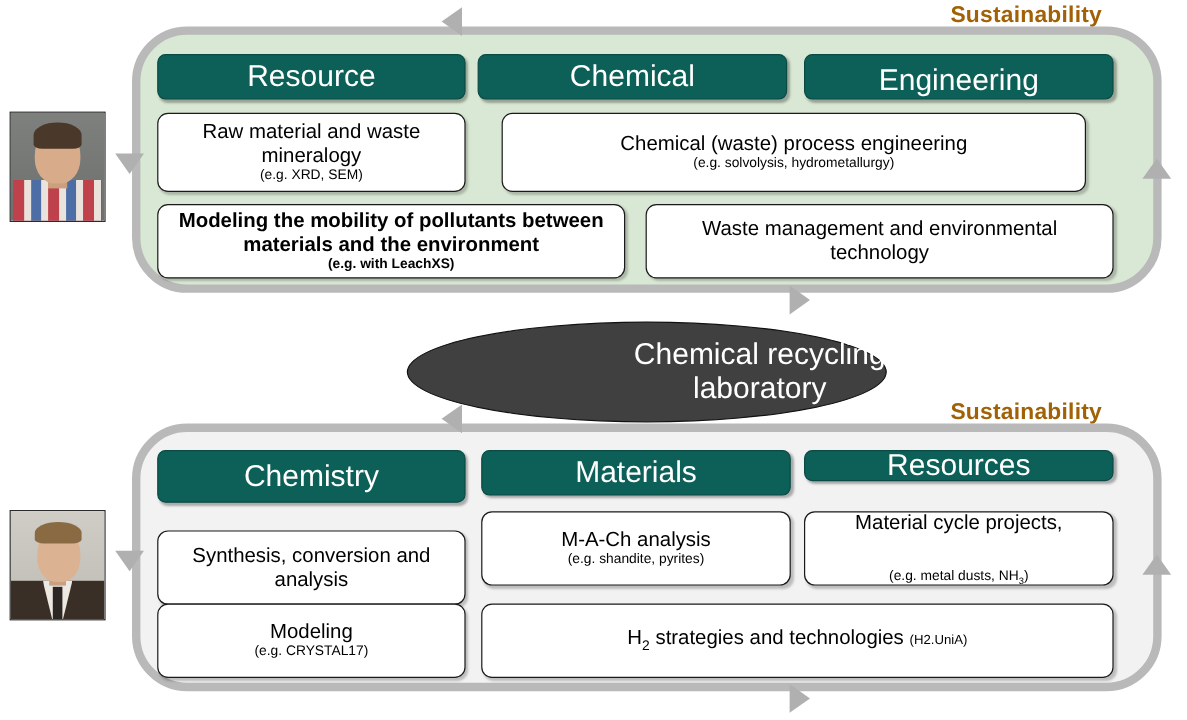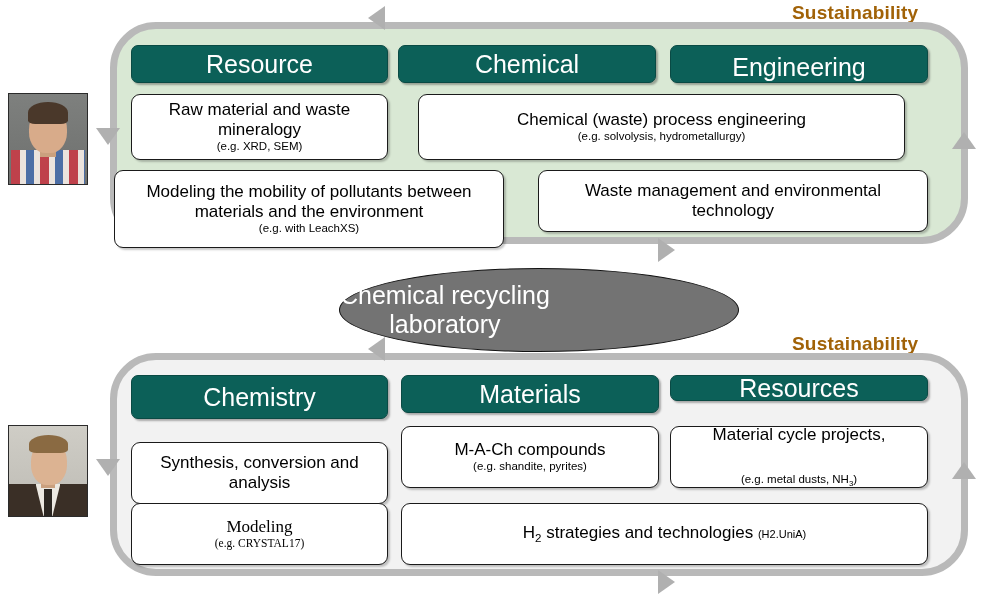--- a/index.html
+++ b/index.html
@@ -125,27 +125,27 @@
   }
   .card .sub {
     font-size: 11.5px; color: #000000; line-height: 1.2; margin-top: 1px;
   }
   .card .inline-sub { font-size: 11px; text-align: right; }
   sub { font-size: .68em; }
 
   
   .ellipse {
     position: absolute;
-    background: #737373;
+    background: #404040;
     border: 1px solid #111111;
     border-radius: 50%;
     color: #ffffff;
     font-size: 25px;
     line-height: 1.18;
-    display: flex; align-items: center; justify-content: flex-start;
+    display: flex; align-items: center; justify-content: flex-end;
     text-align: center;
   }
 </style>
 </head>
 <body>
 
 <div id="stage">
 
   <div class="sus-label" style="left:792px; top:2px;">Sustainability</div>
 
@@ -168,21 +168,21 @@
 
   <div class="card" style="left:131px; top:94px; width:257px; height:66px;">
     <div class="main">Raw material and waste mineralogy</div>
     <div class="sub">(e.g. XRD, SEM)</div>
   </div>
   <div class="card" style="left:401px; top:94px; width:487px; height:66px;margin-left:17px;">
     <div class="main">Chemical (waste) process engineering</div>
     <div class="sub">(e.g. solvolysis, hydrometallurgy)</div>
   </div>
 
-  <div class="card" style="left:114px; top:170px; width:390px; height:78px;">
+  <div class="card" style="left:131px; top:170px; width:390px; height:62px;font-weight:bold;">
     <div class="main">Modeling the mobility of pollutants between materials and the environment</div>
     <div class="sub">(e.g. with LeachXS)</div>
   </div>
   <div class="card" style="left:538px; top:170px; width:390px; height:62px;">
     <div class="main">Waste management and environmental technology</div>
   </div>
 
   <div class="ellipse" style="left:339px; top:268px; width:400px; height:84px;">
     <div>
       <div>Chemical recycling</div>
@@ -206,29 +206,29 @@
     <span>Materials</span>
   </div>
   <div class="hdr" style="left:670px; top:375px; width:258px; height:26px;">
     <span>Resources</span>
   </div>
 
   <div class="card" style="left:131px; top:426px; width:257px; height:62px;margin-top:16px;">
     <div class="main">Synthesis, conversion and analysis</div>
   </div>
   <div class="card" style="left:401px; top:426px; width:258px; height:62px;">
-    <div class="main">M-A-Ch compounds</div>
+    <div class="main">M-A-Ch analysis</div>
     <div class="sub">(e.g. shandite, pyrites)</div>
   </div>
   <div class="card" style="left:670px; top:426px; width:258px; height:62px;gap:27px;">
     <div class="main">Material cycle projects,</div>
     <div class="sub">(e.g. metal dusts, NH<sub>3</sub>)</div>
   </div>
 
-  <div class="card" style="left:131px; top:503px; width:257px; height:62px;font-family:Liberation Serif, serif;">
+  <div class="card" style="left:131px; top:503px; width:257px; height:62px;">
     <div class="main">Modeling</div>
     <div class="sub">(e.g. CRYSTAL17)</div>
   </div>
   <div class="card" style="left:401px; top:503px; width:527px; height:62px;">
     <div class="main">
       H<sub>2</sub> strategies and technologies <span class="inline-sub">(H2.UniA)</span>
     </div>
   </div>
 
   <div class="photo ph1" style="left:8px; top:93px; width:80px; height:92px;">

